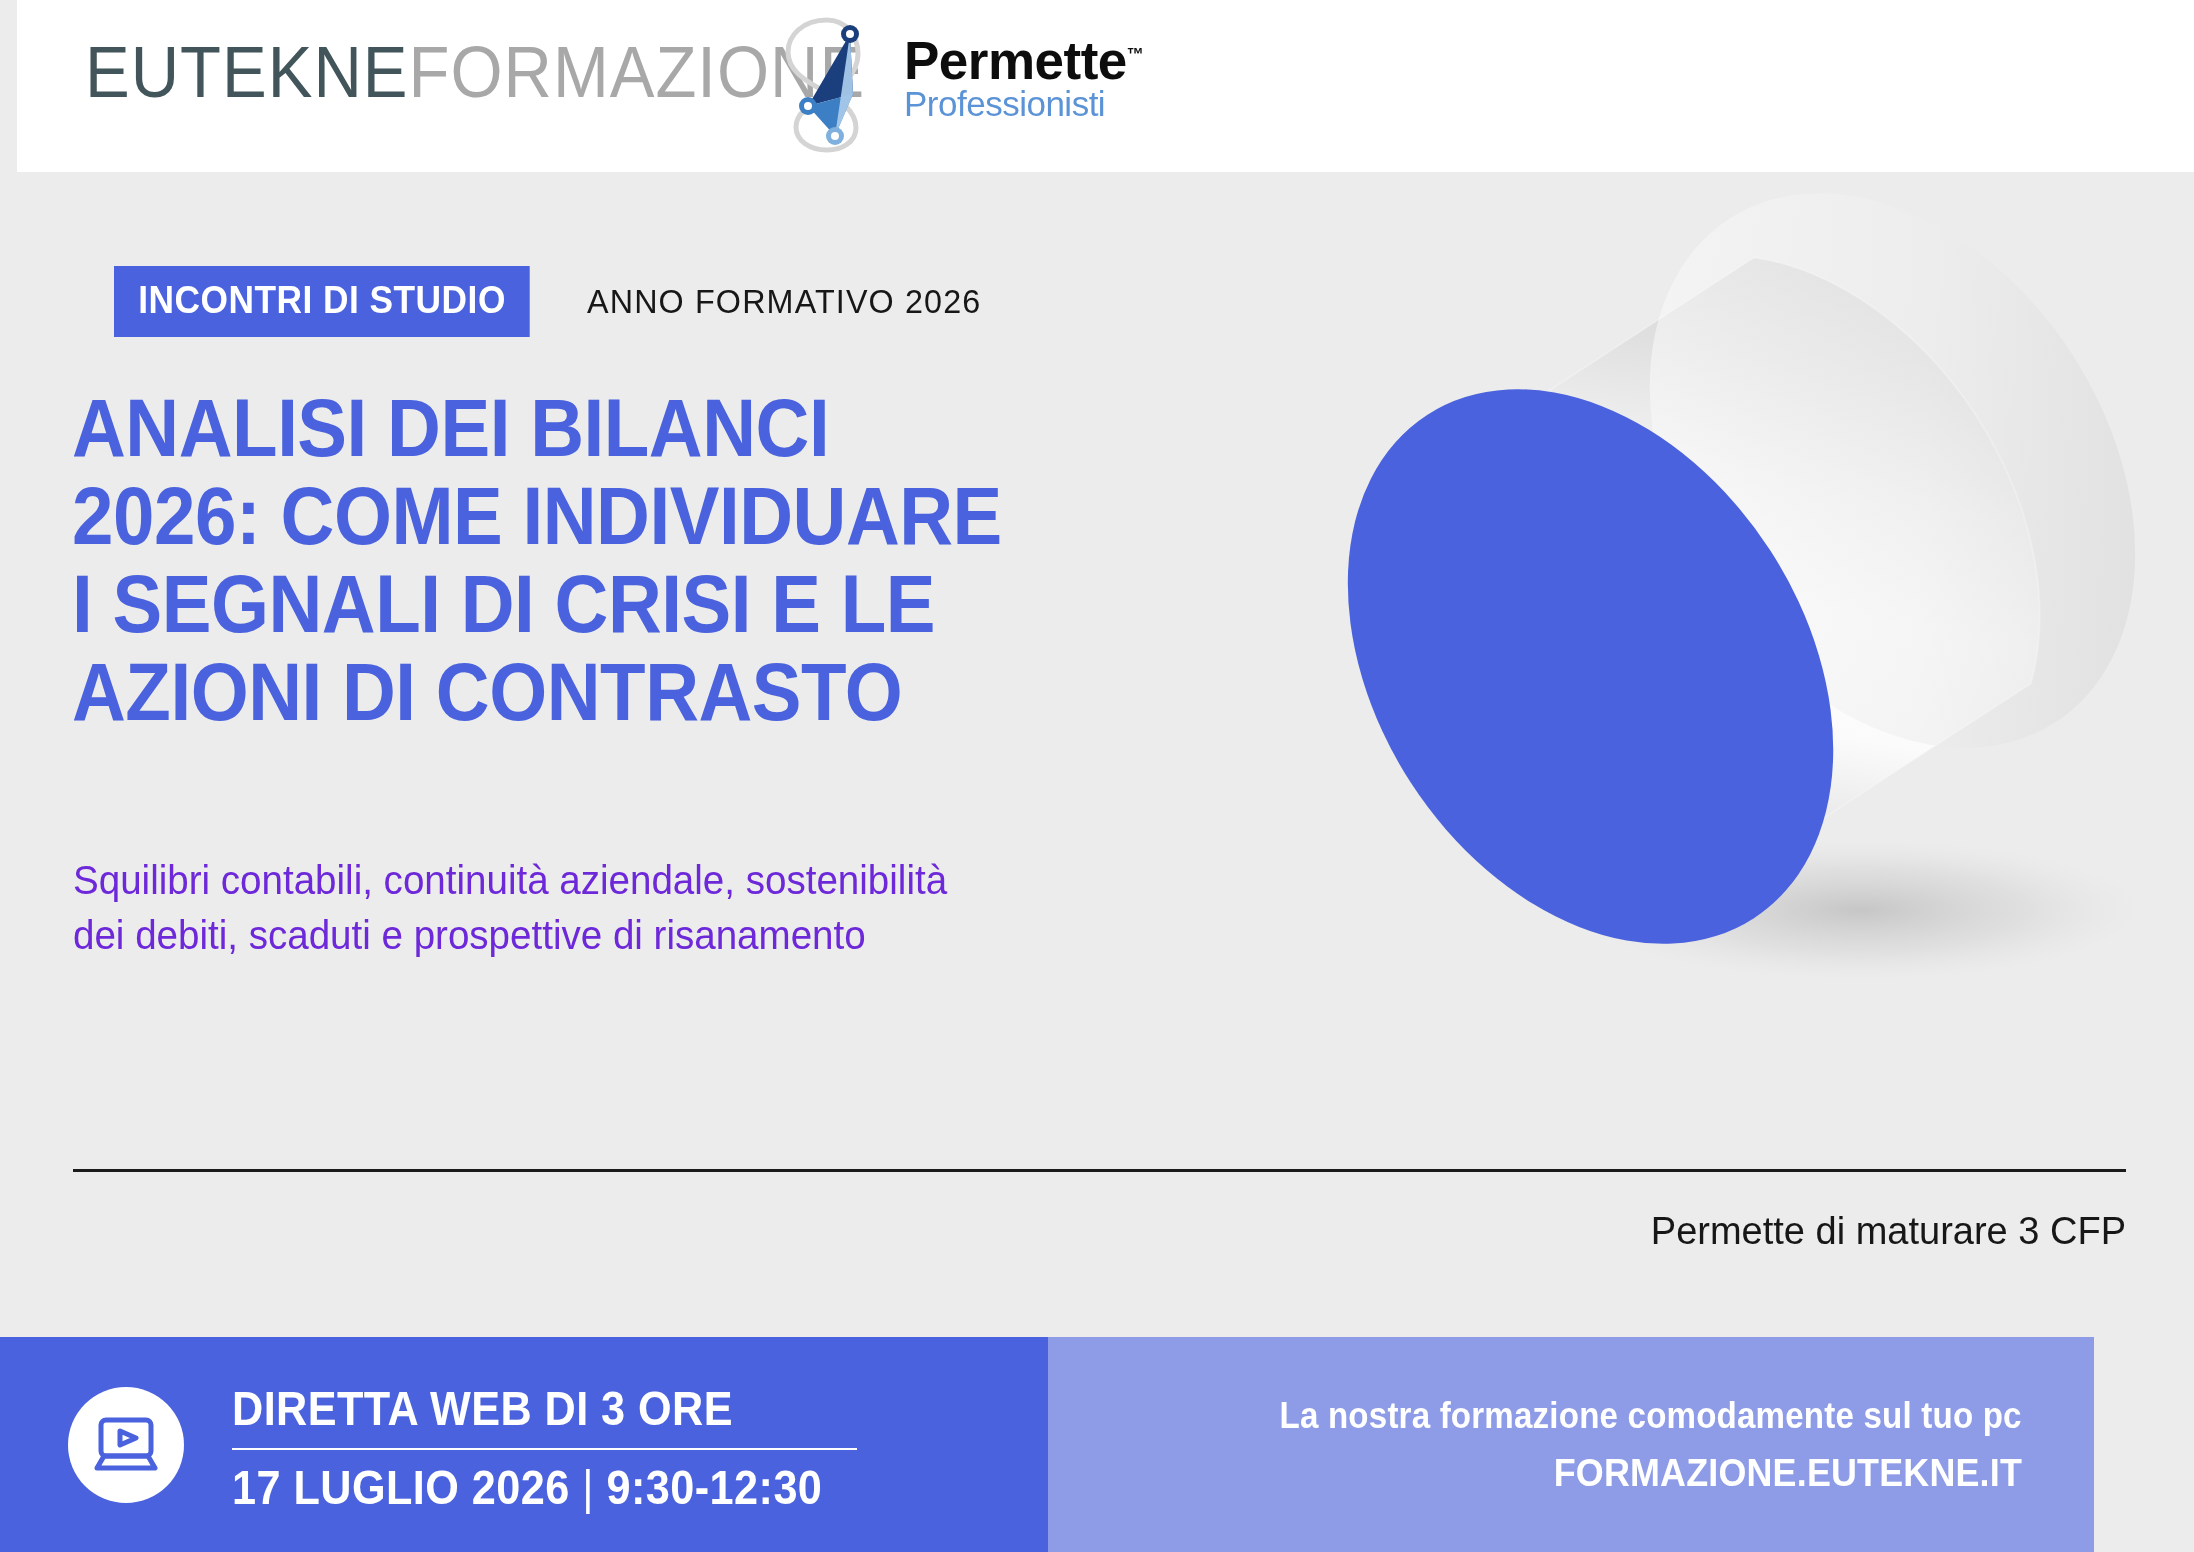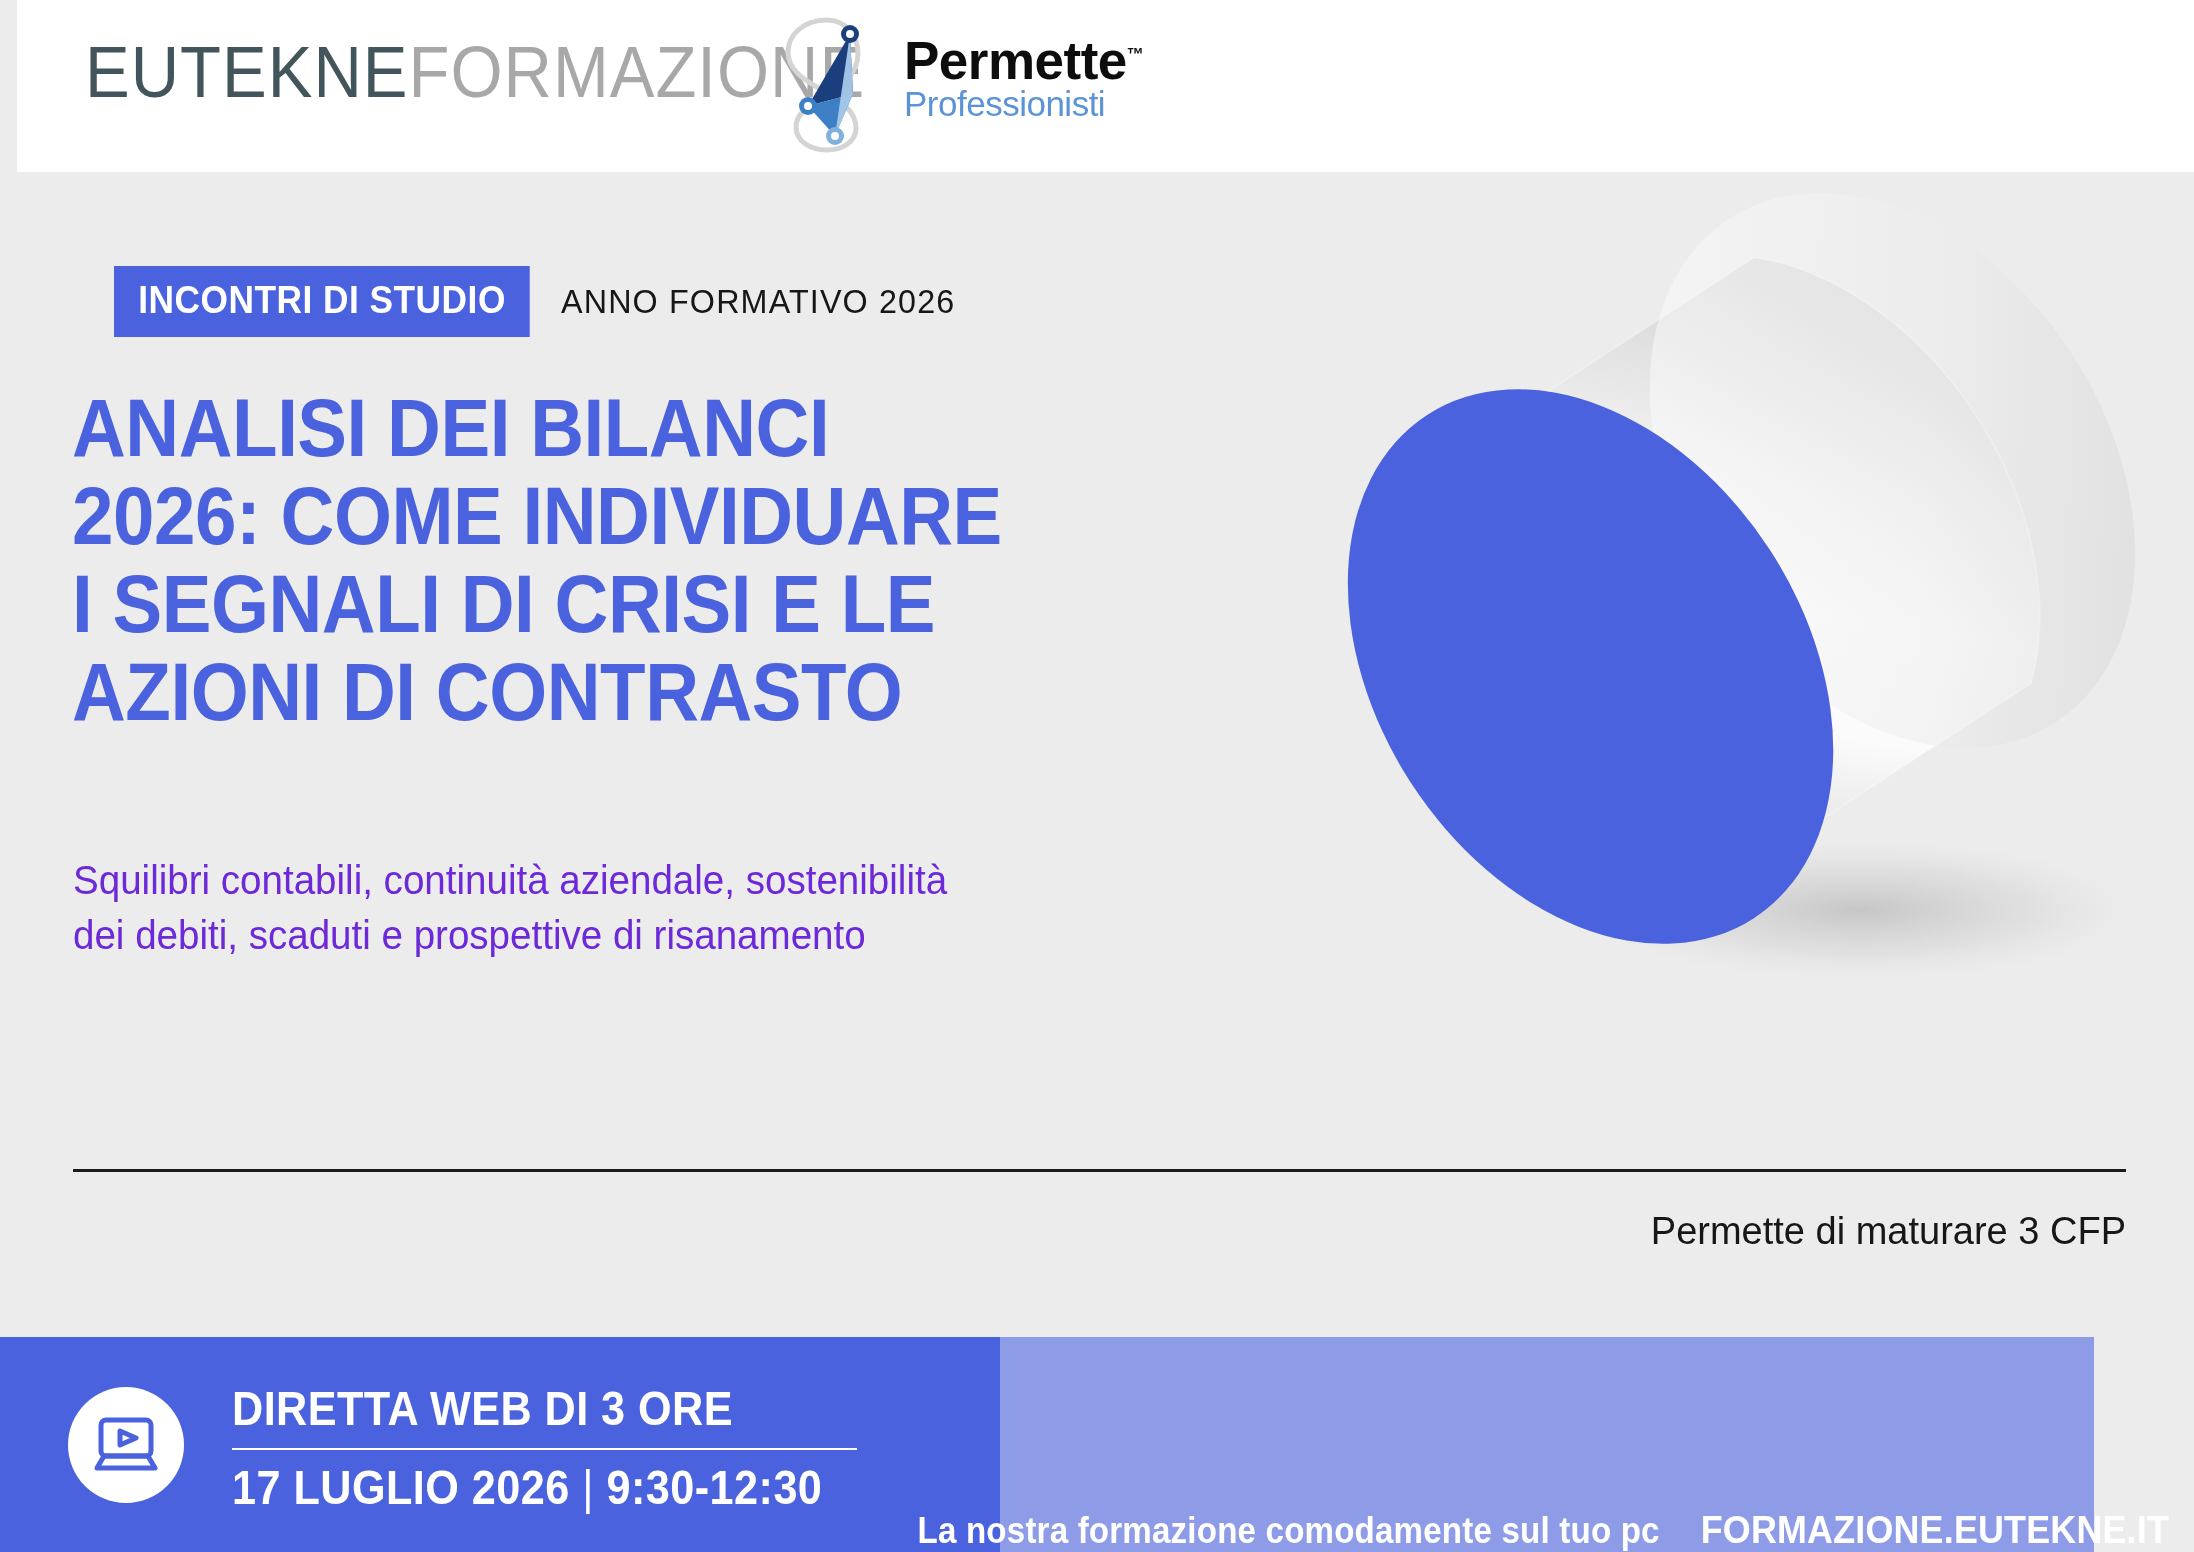--- a/index.html
+++ b/index.html
@@ -77,21 +77,21 @@
   
   .cylinder-wrap {
     position:absolute; left:1340px; top:120px;
     width:854px; height:860px;
     z-index:2;
   }
 
   
   .badge-row {
     position:absolute; left:73px; top:266px;
-    display:flex; align-items:center; 
+    display:flex; align-items:center; gap:26px;
     z-index:5;
     padding-left:41px;
   }
   .study-badge {
     background:#4a62dd;
     color:#ffffff;
     font-size:38px;
     font-weight:bold;
     letter-spacing:0.5px;
     padding:13px 26px 15px 26px;
@@ -172,21 +172,21 @@
   }
   .bar-left {
     width:1100px; height:215px;
     background:#4a62dd;
     display:flex; align-items:center;
     position:relative;
   }
   .bar-right {
     width:1094px; height:215px;
     background:#8e9ce8;
-    display:flex; flex-direction:row;
+    display:flex; flex-direction:column;
     align-items:flex-end; justify-content:center;
     padding-right:72px;
   }
 
   .laptop-badge {
     position:absolute; left:68px; top:50px;
     width:116px; height:116px;
     background:#ffffff;
     border-radius:50%;
     display:flex; align-items:center; justify-content:center;

